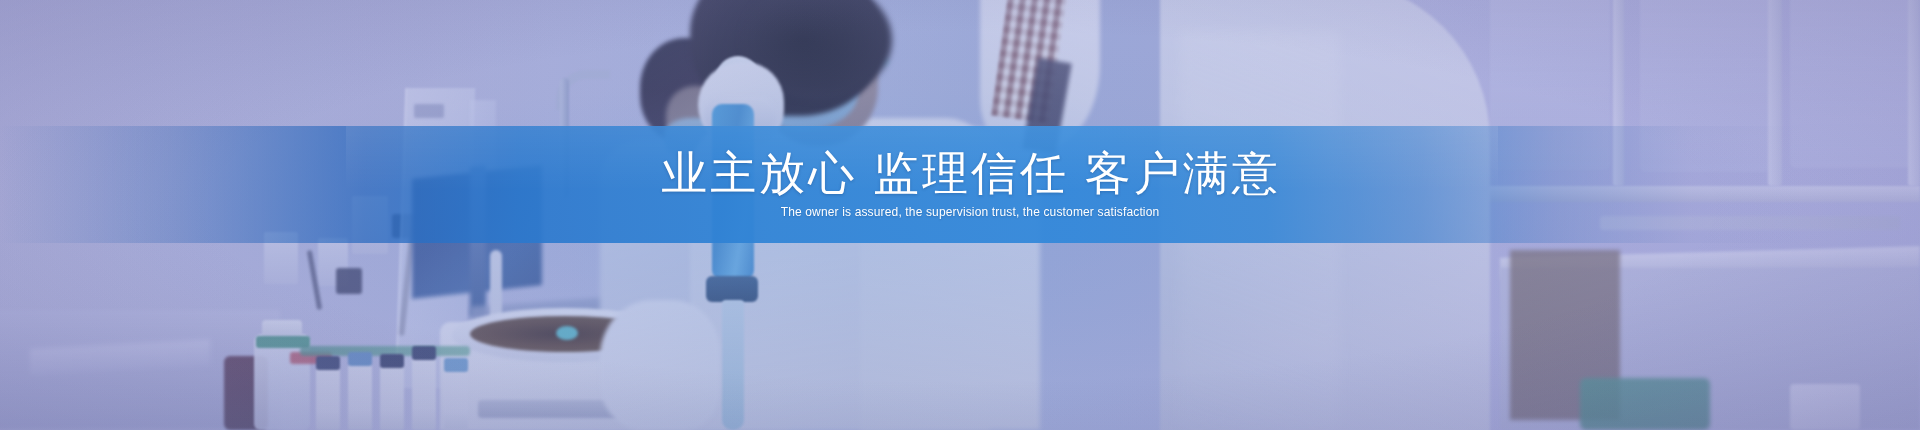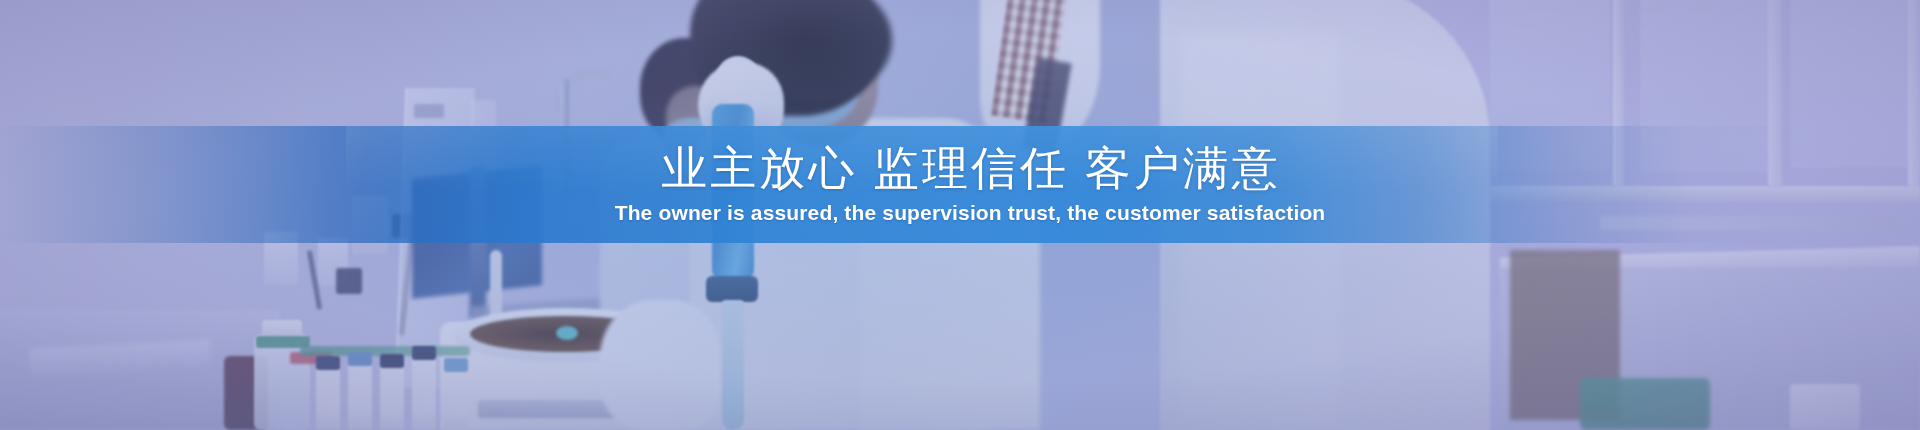--- a/index.html
+++ b/index.html
@@ -468,24 +468,24 @@
     line-height:1.08;
     letter-spacing:3px;
     font-weight:400;
     white-space:nowrap;
     text-shadow:0 1px 3px rgba(20,50,100,.30);
     margin-bottom:6px;
     margin-left:22px;
   }
   .subline {
     color:#ffffff;
-    font-size:21px;
+    font-size:12px;
     line-height:1.2;
     letter-spacing:.15px;
-    font-weight:700;
+    font-weight:400;
     white-space:nowrap;
     text-shadow:0 1px 2px rgba(20,50,100,.28);
     margin-left:20px;
   }
 </style>
 </head>
 <body>
 
 <div class="banner">
 

